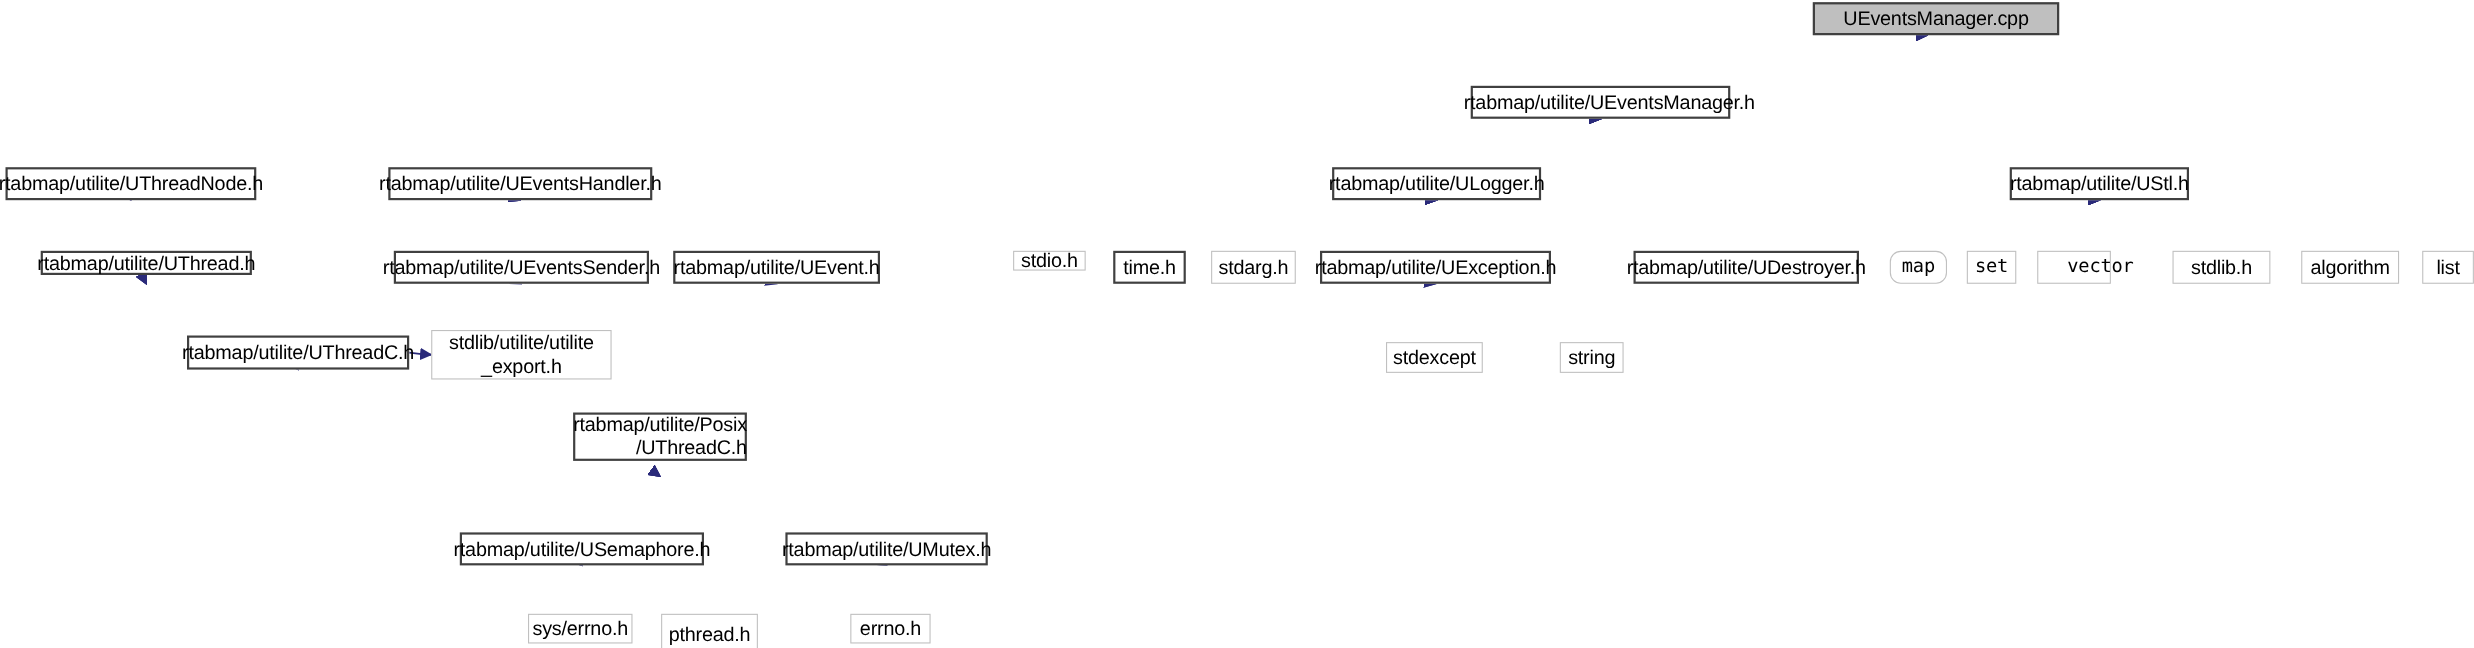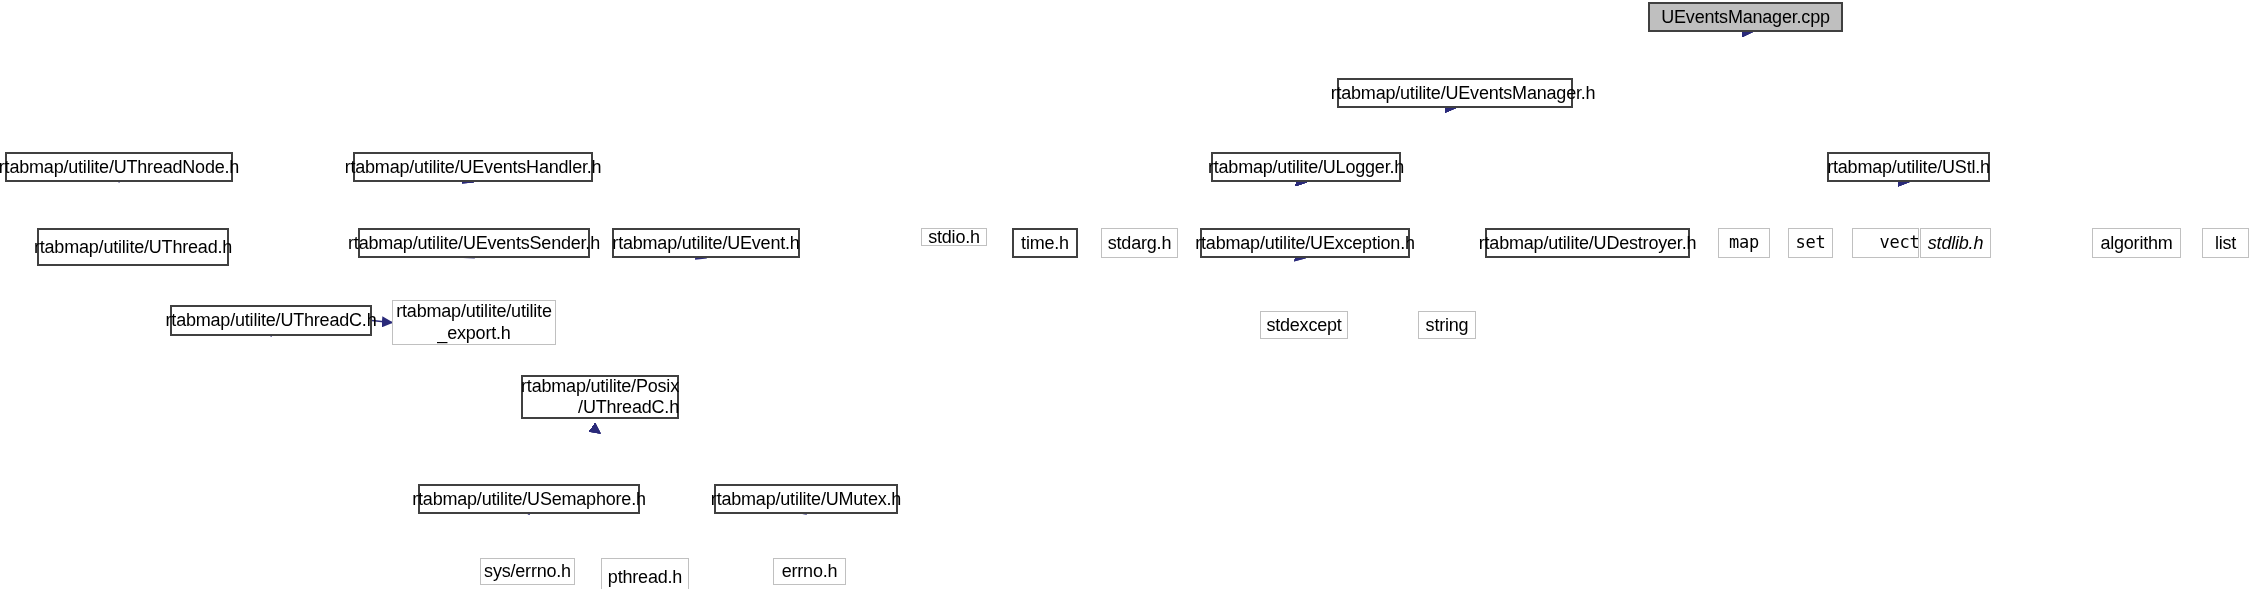--- a/index.html
+++ b/index.html
@@ -118,42 +118,42 @@
         <path d="M 600 433 Q NaN 505.5 NaN 558" fill="none" stroke="#2a2a7a" stroke-width="1.6" marker-end="url(#arrow)"></path>
         <path d="M 600 433 Q NaN 505.5 NaN 558" fill="none" stroke="#2a2a7a" stroke-width="1.6" marker-end="url(#arrow)"></path>
         <path d="M 529 514 Q NaN 539.52 NaN 558" fill="none" stroke="#2a2a7a" stroke-width="1.6" marker-end="url(#arrow)"></path>
         <path d="M 529 514 Q NaN 539.52 NaN 558" fill="none" stroke="#2a2a7a" stroke-width="1.6" marker-end="url(#arrow)"></path>
         <path d="M 529 514 Q NaN 539.52 NaN 558" fill="none" stroke="#2a2a7a" stroke-width="1.6" marker-end="url(#arrow)"></path>
         <path d="M 806 514 Q NaN 539.52 NaN 558" fill="none" stroke="#2a2a7a" stroke-width="1.6" marker-end="url(#arrow)"></path>
         <path d="M 806 514 Q NaN 539.52 NaN 558" fill="none" stroke="#2a2a7a" stroke-width="1.6" marker-end="url(#arrow)"></path>
       </g>
   </svg>
   <div id="node-layer">
-      <div class="node root" style="left: 1648px; top: 2px; width: 195px; height: 30px;">UEventsManager.cpp</div>
+      <div class="node root" style="left: 1648px; top: 2px; width: 224px; height: 30px;">UEventsManager.cpp</div>
       <div class="node hdr" style="left: 1337px; top: 78px; width: 236px; height: 30px; padding-left: 16px;">rtabmap/utilite/UEventsManager.h</div>
       <div class="node hdr" style="left: 5px; top: 152px; width: 228px; height: 30px;">rtabmap/utilite/UThreadNode.h</div>
       <div class="node hdr" style="left: 353px; top: 152px; width: 240px; height: 30px;">rtabmap/utilite/UEventsHandler.h</div>
       <div class="node hdr" style="left: 1211px; top: 152px; width: 190px; height: 30px;">rtabmap/utilite/ULogger.h</div>
       <div class="node hdr" style="left: 1827px; top: 152px; width: 163px; height: 30px;">rtabmap/utilite/UStl.h</div>
-      <div class="node hdr" style="left: 37px; top: 228px; width: 192px; height: 38px; text-align: right;">rtabmap/utilite/UThread.h</div>
+      <div class="node hdr" style="left: 37px; top: 228px; width: 192px; height: 22px; text-align: right;">rtabmap/utilite/UThread.h</div>
       <div class="node hdr" style="left: 358px; top: 228px; width: 232px; height: 30px;">rtabmap/utilite/UEventsSender.h</div>
       <div class="node hdr" style="left: 612px; top: 228px; width: 188px; height: 30px;">rtabmap/utilite/UEvent.h</div>
       <div class="node sys" style="left: 921px; top: 228px; width: 66px; height: 18px;">stdio.h</div>
       <div class="node hdr" style="left: 1012px; top: 228px; width: 66px; height: 30px;">time.h</div>
       <div class="node sys" style="left: 1101px; top: 228px; width: 77px; height: 30px;">stdarg.h</div>
       <div class="node hdr" style="left: 1200px; top: 228px; width: 210px; height: 30px;">rtabmap/utilite/UException.h</div>
       <div class="node hdr" style="left: 1485px; top: 228px; width: 205px; height: 30px;">rtabmap/utilite/UDestroyer.h</div>
-      <div class="node sys mono" style="left: 1718px; top: 228px; width: 52px; height: 30px;">map</div>
+      <div class="node sys mono" style="left: 1718px; top: 228px; width: 52px; height: 30px; border-radius: 10px;">map</div>
       <div class="node sys mono" style="left: 1788px; top: 228px; width: 45px; height: 30px;">set</div>
       <div class="node sys mono" style="left: 1852px; top: 228px; width: 67px; height: 30px; padding-left: 48px;">vector</div>
-      <div class="node sys" style="left: 1920px; top: 228px; width: 71px; height: 30px; font-style: italic;">stdlib.h</div>
+      <div class="node sys" style="left: 1975px; top: 228px; width: 89px; height: 30px;">stdlib.h</div>
       <div class="node sys" style="left: 2092px; top: 228px; width: 89px; height: 30px;">algorithm</div>
       <div class="node sys" style="left: 2202px; top: 228px; width: 47px; height: 30px;">list</div>
       <div class="node hdr" style="left: 170px; top: 305px; width: 202px; height: 31px;">rtabmap/utilite/UThreadC.h</div>
-      <div class="node sys two-line" style="left: 392px; top: 300px; width: 164px; height: 45px;">rtabmap/utilite/utilite
+      <div class="node sys two-line" style="left: 392px; top: 300px; width: 164px; height: 45px;">stdlib/utilite/utilite
 _export.h</div>
       <div class="node sys" style="left: 1260px; top: 311px; width: 88px; height: 28px;">stdexcept</div>
       <div class="node sys" style="left: 1418px; top: 311px; width: 58px; height: 28px;">string</div>
       <div class="node hdr two-line" style="left: 521px; top: 375px; width: 158px; height: 44px; text-align: right;">rtabmap/utilite/Posix
 /UThreadC.h</div>
       <div class="node hdr" style="left: 418px; top: 484px; width: 222px; height: 30px;">rtabmap/utilite/USemaphore.h</div>
       <div class="node hdr" style="left: 714px; top: 484px; width: 184px; height: 30px;">rtabmap/utilite/UMutex.h</div>
       <div class="node sys" style="left: 480px; top: 558px; width: 95px; height: 27px;">sys/errno.h</div>
       <div class="node sys" style="left: 601px; top: 558px; width: 88px; height: 38px;">pthread.h</div>
       <div class="node sys" style="left: 773px; top: 558px; width: 73px; height: 27px;">errno.h</div>

